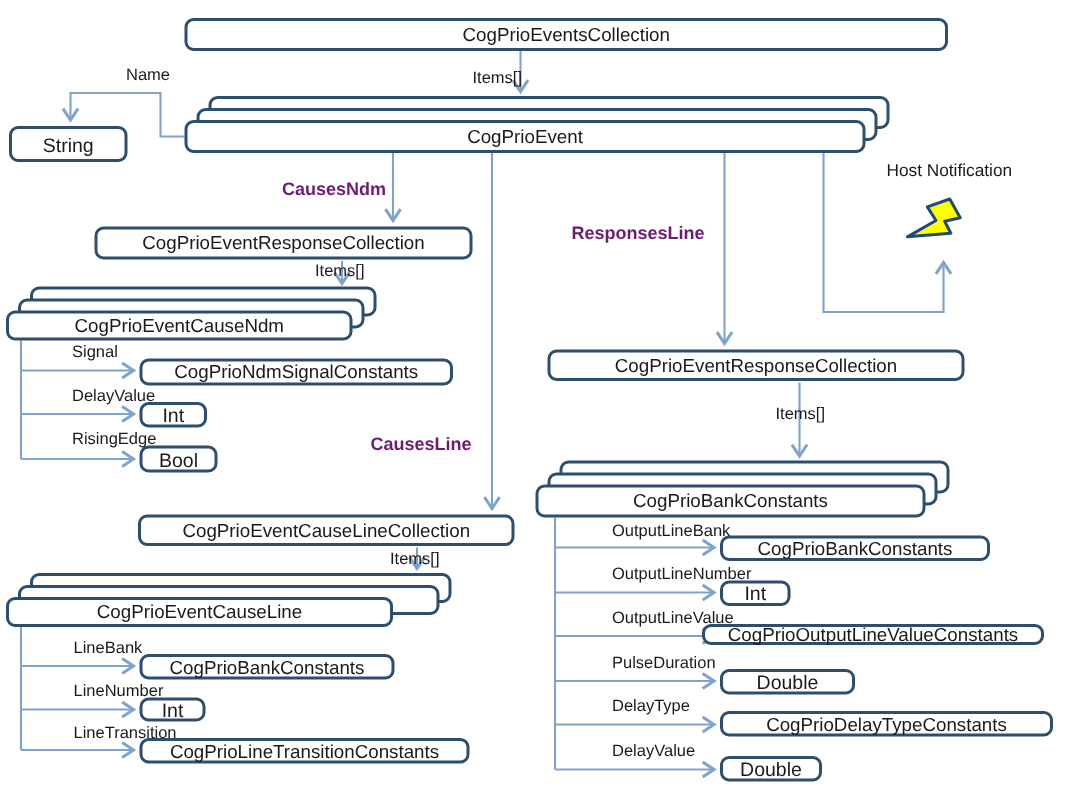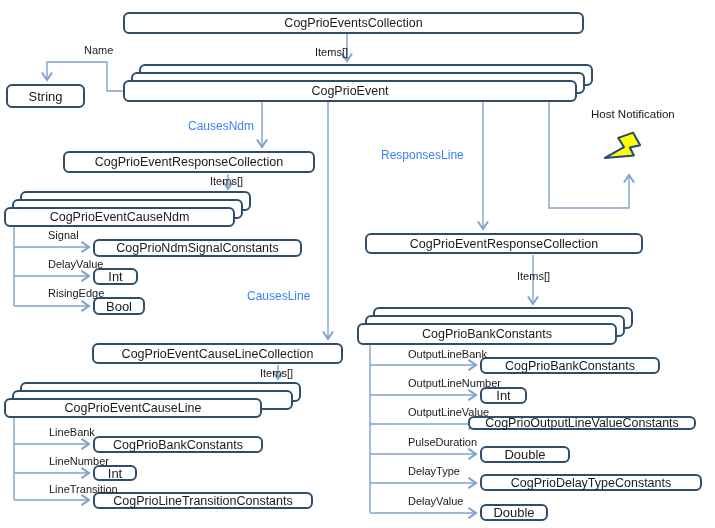--- a/index.html
+++ b/index.html
@@ -12,21 +12,21 @@
     position:absolute;background:#ffffff;border:2.5px solid #2e4e6e;border-radius:6px;
     display:flex;align-items:center;justify-content:center;
     font-size:12.5px;color:#1a1a1a;box-sizing:border-box;white-space:nowrap;
   }
   .ghost{
     position:absolute;background:#ffffff;border:2.5px solid #2e4e6e;border-radius:6px;
     box-sizing:border-box;
   }
   .typebox{font-size:13px;}
   .lbl{position:absolute;font-size:11px;color:#1a1a1a;white-space:nowrap;padding-left:28px;}
-  .rel{position:absolute;font-size:12px;font-weight:normal;color:#3b82f6;white-space:nowrap;}
+  .rel{position:absolute;font-size:12px;font-weight:bold;color:#701a75;white-space:nowrap;}
   .note{position:absolute;font-size:11.5px;color:#1a1a1a;white-space:nowrap;}
 </style>
 </head>
 <body>
 
 <div id="stage">
 
   <svg id="wires" viewBox="0 0 715 528">
     <defs>
       <marker id="arrow" viewBox="0 0 10 10" refX="7" refY="5" markerWidth="9" markerHeight="9" orient="auto">
@@ -58,21 +58,21 @@
       <polyline points="370,365 476,365" marker-end="url(#arrow)"></polyline>
       <polyline points="370,395 476,395" marker-end="url(#arrow)"></polyline>
       <polyline points="370,424 476,424" marker-end="url(#arrow)"></polyline>
       <polyline points="370,454 476,454" marker-end="url(#arrow)"></polyline>
       <polyline points="370,483 476,483" marker-end="url(#arrow)"></polyline>
       <polyline points="370,513 476,513" marker-end="url(#arrow)"></polyline>
     </g>
     <path d="M9,0 L22,6 L15,14 L23,18 L1,37 L10,17 L0,13 Z" transform="translate(613,131) rotate(36,12,18)" fill="#ffff00" stroke="#1f497d" stroke-width="2" stroke-linejoin="round"></path>
   </svg>
 
-  <div class="box" style="left:123px;top:12px;width:461px;height:22px">CogPrioEventsCollection</div>
+  <div class="box" style="left:123px;top:12px;width:509px;height:22px">CogPrioEventsCollection</div>
 
   <div class="ghost" style="left:139px;top:64px;width:454px;height:22px"></div>
   <div class="ghost" style="left:131px;top:72px;width:454px;height:22px"></div>
   <div class="box typebox" style="left:6px;top:84px;width:79px;height:24px">String</div>
 
   <div class="box" style="left:123px;top:80px;width:454px;height:22px">CogPrioEvent</div>
 
   <div class="box" style="left:63px;top:151px;width:252px;height:22px">CogPrioEventResponseCollection</div>
   <div class="ghost" style="left:20px;top:191px;width:231px;height:20px"></div>
   <div class="ghost" style="left:12px;top:199px;width:231px;height:20px"></div>

